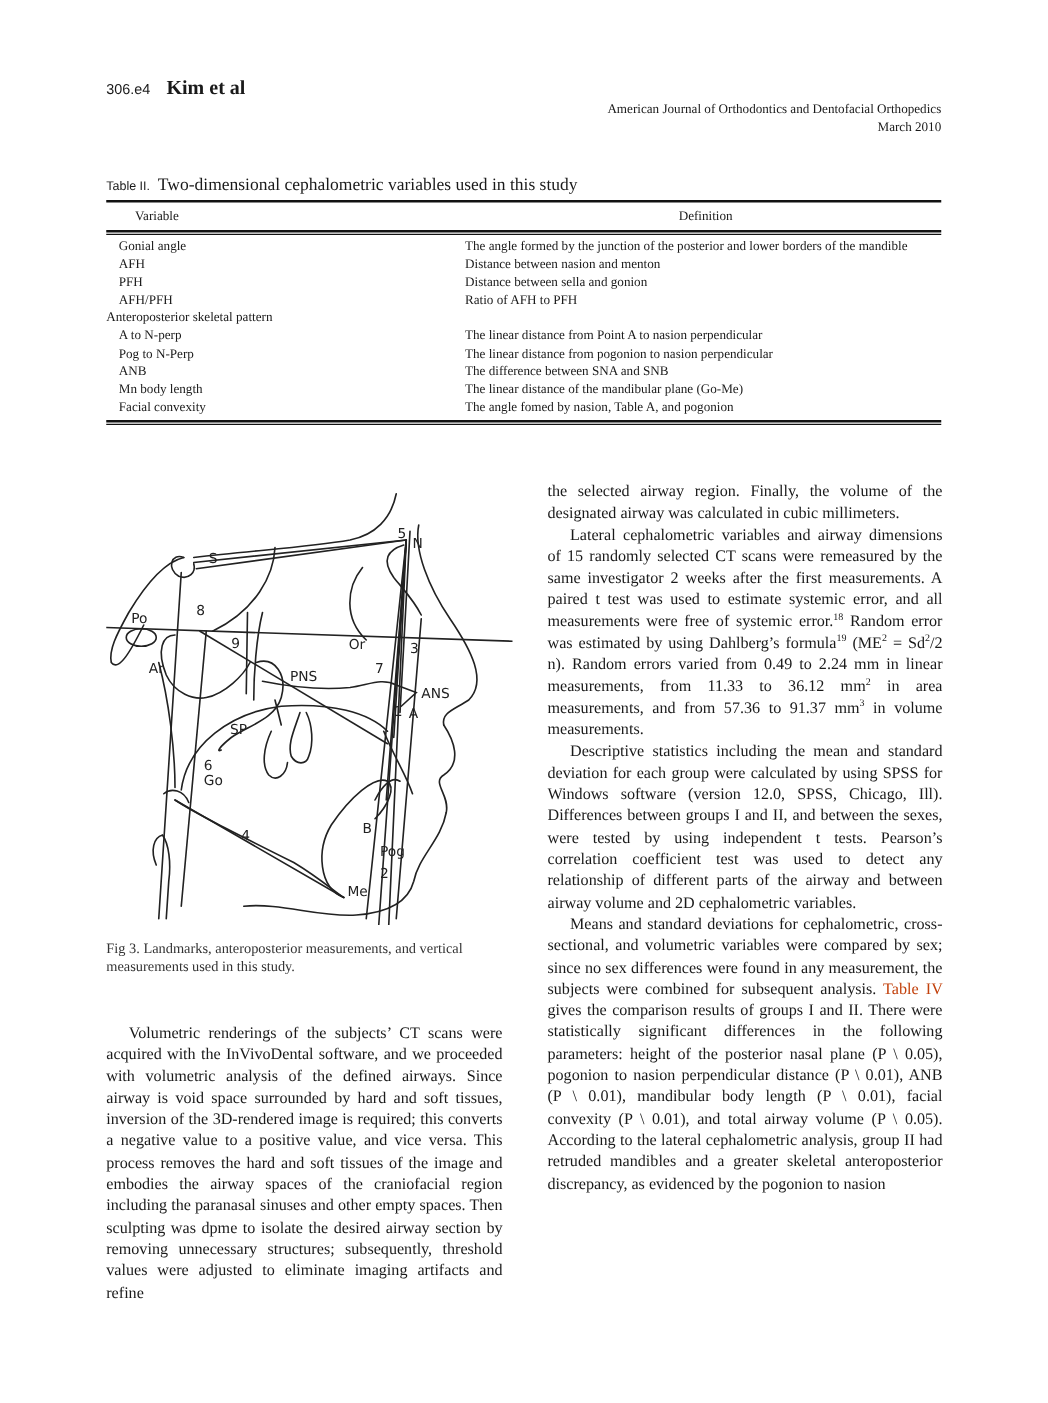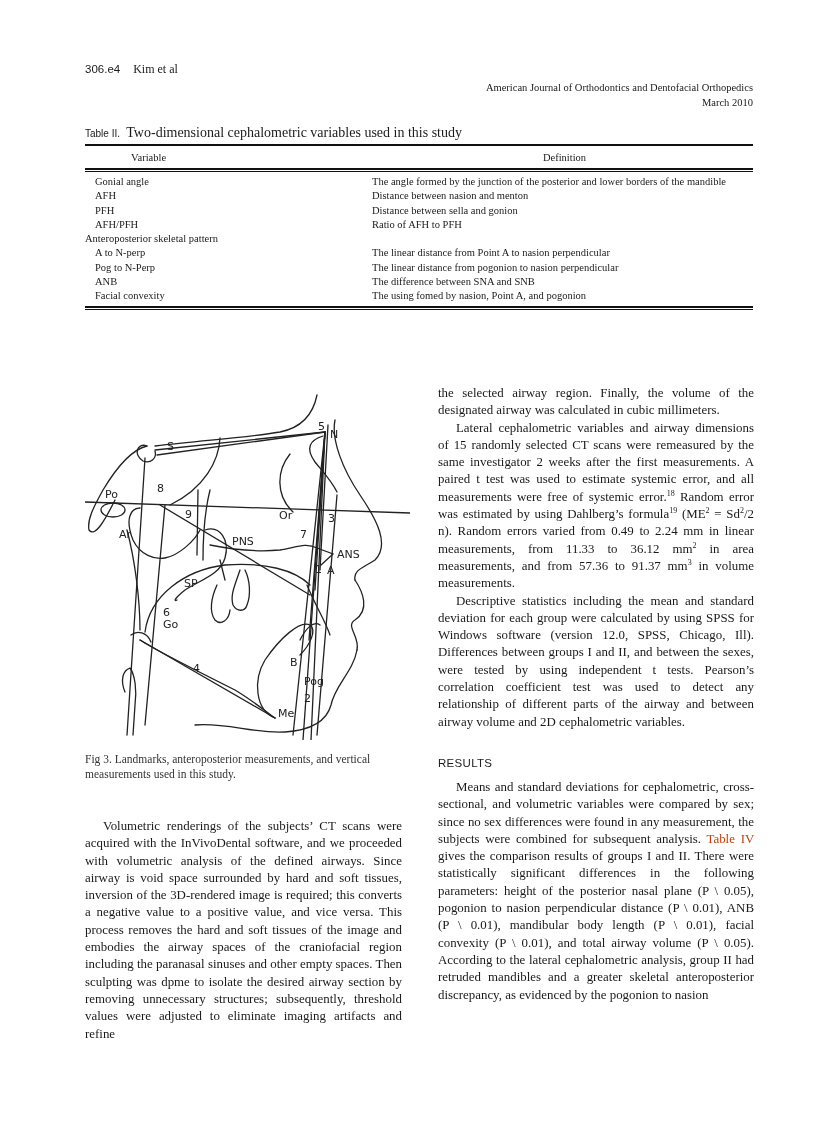--- a/index.html
+++ b/index.html
@@ -3,30 +3,30 @@
   <meta charset="utf-8">
   <style>
     html, body { margin: 0; padding: 0; background: #ffffff; }
     body {
       width: 838px; height: 1122px; position: relative; overflow: hidden;
       font-family: "Liberation Serif", serif; color: #1a1a1a;
     }
     .running-head { position: absolute; top: 62px; left: 85px; right: 85px; }
     .rh-left { position: absolute; left: 0; top: 0; font-size: 12px; }
     .rh-left .pg { font-family: "Liberation Sans", sans-serif; font-size: 11.5px; margin-right: 10px; }
-    .rh-left .au { font-family: "Liberation Serif", serif; font-weight: normal; font-size: 12px; }
+    .rh-left .au { font-family: "Liberation Serif", serif; font-weight: bold; font-size: 16px; }
     .rh-right { position: absolute; right: 0; top: 18px; text-align: right; font-size: 10.5px; line-height: 15px; }
 
-    .table-wrap { position: absolute; top: 125px; left: 85px; width: 668px; }
+    .table-wrap { position: absolute; top: 141px; left: 85px; width: 668px; }
     .table-caption { font-size: 14px; margin-bottom: 3px; }
     .table-caption .lbl { font-family: "Liberation Sans", sans-serif; font-size: 10px; margin-right: 3px; }
     .rule-thick { border-top: 2px solid #111; }
     .rule-double { border-top: 2px solid #111; border-bottom: 1px solid #111; height: 1px; }
     table { width: 100%; border-collapse: collapse; font-size: 10.5px; }
-    th { font-weight: normal; text-align: right; padding: 6px 0 5px 0; }
+    th { font-weight: normal; text-align: center; padding: 6px 0 5px 0; }
     th.def { text-align: center; padding-left: 210px; }
     td { padding: 0; line-height: 14.3px; vertical-align: top; }
     td.var { width: 277px; }
     td.indent { padding-left: 10px; }
     tbody tr:first-child td { padding-top: 3px; }
     tbody tr:last-child td { padding-bottom: 2px; }
 
     .figure { position: absolute; top: 380px; left: 85px; width: 325px; height: 360px; }
     .fig-caption {
       position: absolute; top: 752px; left: 85px; width: 330px;
@@ -103,22 +103,26 @@
         </tr>
       <tr>
           <td class="var indent">Pog to N-Perp</td>
           <td>The linear distance from pogonion to nasion perpendicular</td>
         </tr>
       <tr>
           <td class="var indent">ANB</td>
           <td>The difference between SNA and SNB</td>
         </tr>
       <tr>
+          <td class="var indent">Mn body length</td>
+          <td>The linear distance of the mandibular plane (Go-Me)</td>
+        </tr>
+      <tr>
           <td class="var indent">Facial convexity</td>
-          <td>The using fomed by nasion, Point A, and pogonion</td>
+          <td>The angle fomed by nasion, Table A, and pogonion</td>
         </tr>
     </tbody>
   </table>
   <div class="rule-double"></div>
 </div>
 
 <div class="figure">
   <svg width="325" height="360" viewBox="0 0 325 360">
     <g fill="none" stroke="#222" stroke-width="1.3" stroke-linecap="round">
 
@@ -216,15 +220,14 @@
 <div class="fig-caption">Fig 3. Landmarks, anteroposterior measurements, and vertical measurements used in this study.</div>
 
 <div class="col-left">
   <p class="body ind">Volumetric renderings of the subjects’ CT scans were acquired with the InVivoDental software, and we proceeded with volumetric analysis of the defined airways. Since airway is void space surrounded by hard and soft tissues, inversion of the 3D-rendered image is required; this converts a negative value to a positive value, and vice versa. This process removes the hard and soft tissues of the image and embodies the airway spaces of the craniofacial region including the paranasal sinuses and other empty spaces. Then sculpting was dpme to isolate the desired airway section by removing unnecessary structures; subsequently, threshold values were adjusted to eliminate imaging artifacts and refine</p>
 </div>
 
 <div class="col-right">
   <p class="body">the selected airway region. Finally, the volume of the designated airway was calculated in cubic millimeters.</p>
   <p class="body ind"><span>Lateral cephalometric variables and airway dimensions of 15 randomly selected CT scans were remeasured by the same investigator 2 weeks after the first measurements. A paired t test was used to estimate systemic error, and all measurements were free of systemic error.</span><sup>18</sup><span> Random error was estimated by using Dahlberg’s formula</span><sup>19</sup><span> (ME</span><sup>2</sup><span> = Sd</span><sup>2</sup><span>/2 n). Random errors varied from 0.49 to 2.24 mm in linear measurements, from 11.33 to 36.12 mm</span><sup>2</sup><span> in area measurements, and from 57.36 to 91.37 mm</span><sup>3</sup><span> in volume measurements.</span></p>
   <p class="body ind">Descriptive statistics including the mean and standard deviation for each group were calculated by using SPSS for Windows software (version 12.0, SPSS, Chicago, Ill). Differences between groups I and II, and between the sexes, were tested by using independent t tests. Pearson’s correlation coefficient test was used to detect any relationship of different parts of the airway and between airway volume and 2D cephalometric variables.</p>
-  <div class="heading">RESULTS</div>
   <p class="body ind"><span>Means and standard deviations for cephalometric, cross-sectional, and volumetric variables were compared by sex; since no sex differences were found in any measurement, the subjects were combined for subsequent analysis. </span><span class="xref">Table IV</span><span> gives the comparison results of groups I and II. There were statistically significant differences in the following parameters: height of the posterior nasal plane (P \ 0.05), pogonion to nasion perpendicular distance (P \ 0.01), ANB (P \ 0.01), mandibular body length (P \ 0.01), facial convexity (P \ 0.01), and total airway volume (P \ 0.05). According to the lateral cephalometric analysis, group II had retruded mandibles and a greater skeletal anteroposterior discrepancy, as evidenced by the pogonion to nasion</span></p>
 </div>
 
 </body></html>

